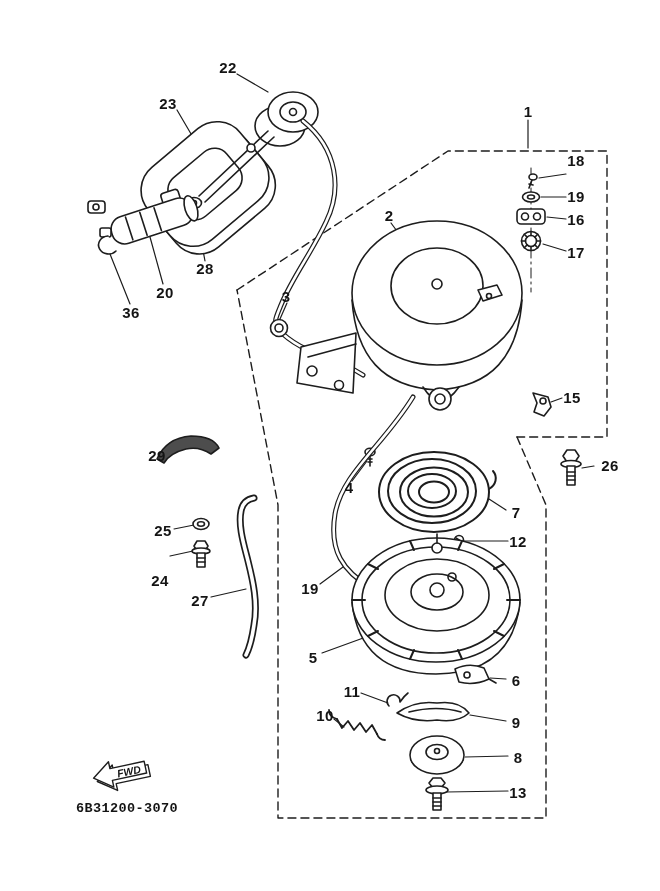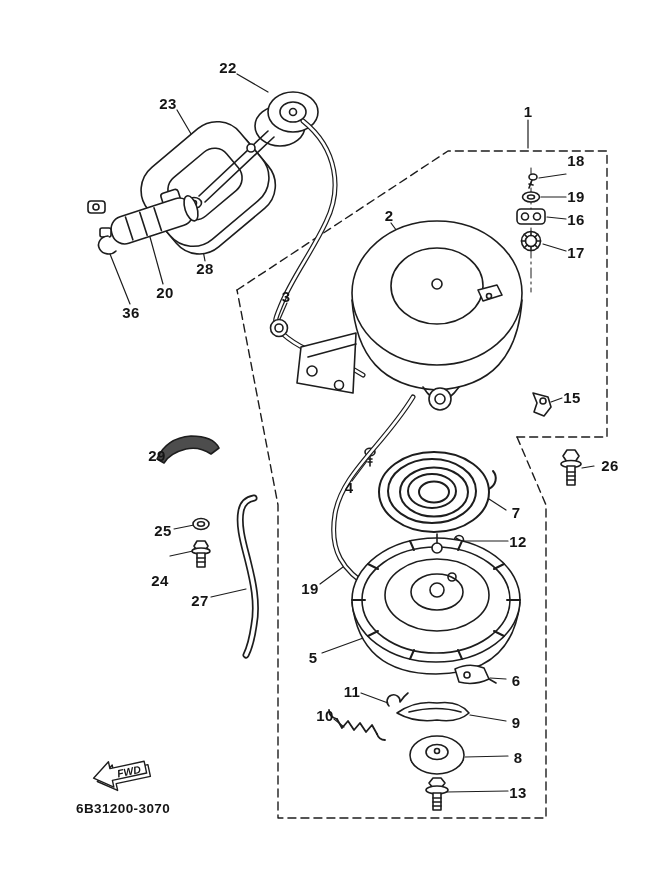--- a/index.html
+++ b/index.html
@@ -7,20 +7,21 @@
   #stage{position:relative;width:660px;height:891px;background:#fff;overflow:hidden;}
   #stage svg{position:absolute;left:0;top:0;}
   .callout{
     position:absolute;transform:translate(-50%,-50%);
     font-weight:700;font-size:15px;color:#141414;letter-spacing:.3px;
     font-family:"Liberation Sans",sans-serif;white-space:nowrap;text-align:center;
   }
   #part-code{
     position:absolute;left:76px;top:801px;font-size:13.5px;font-weight:600;color:#141414;
     letter-spacing:.4px;
+    font-family:Liberation Mono, monospace;
   }
 </style>
 </head>
 <body>
 
 <div id="stage">
 
 <svg width="660" height="891" viewBox="0 0 660 891">
   <g stroke="#1d1d1d" fill="none" stroke-width="1.6" stroke-linecap="round" stroke-linejoin="round">
 

